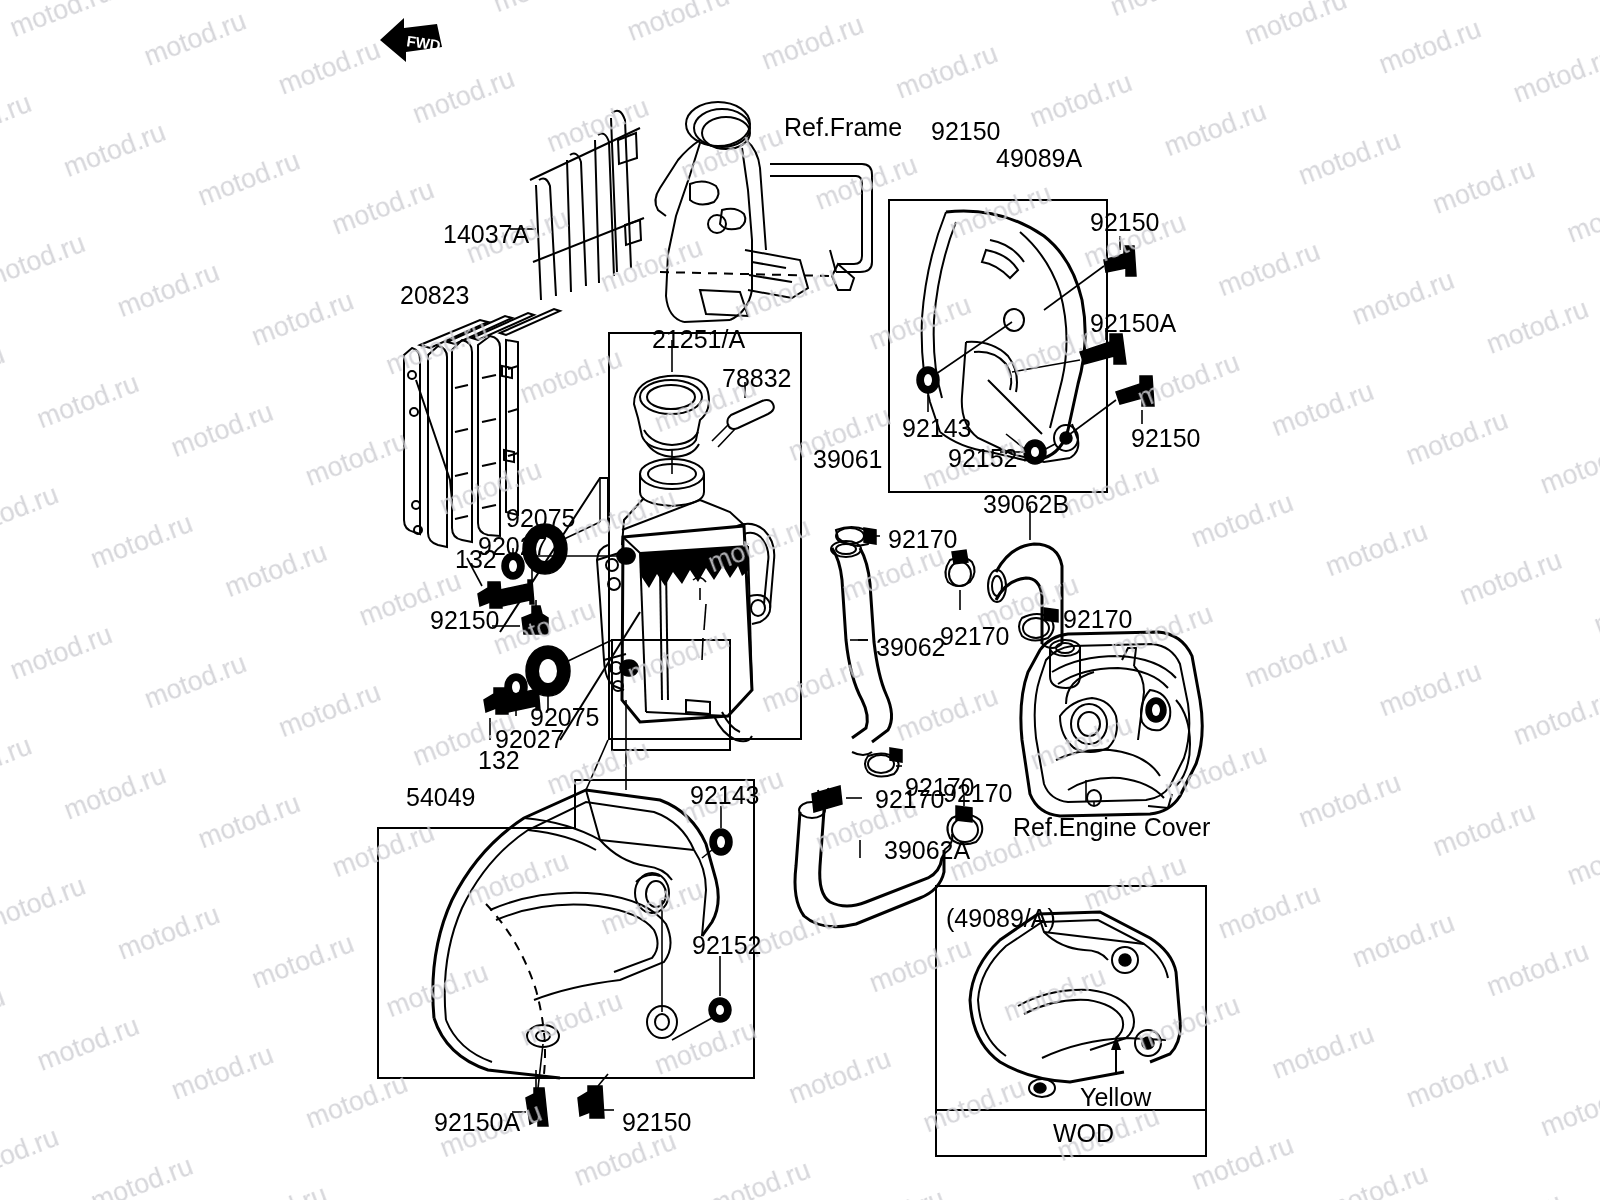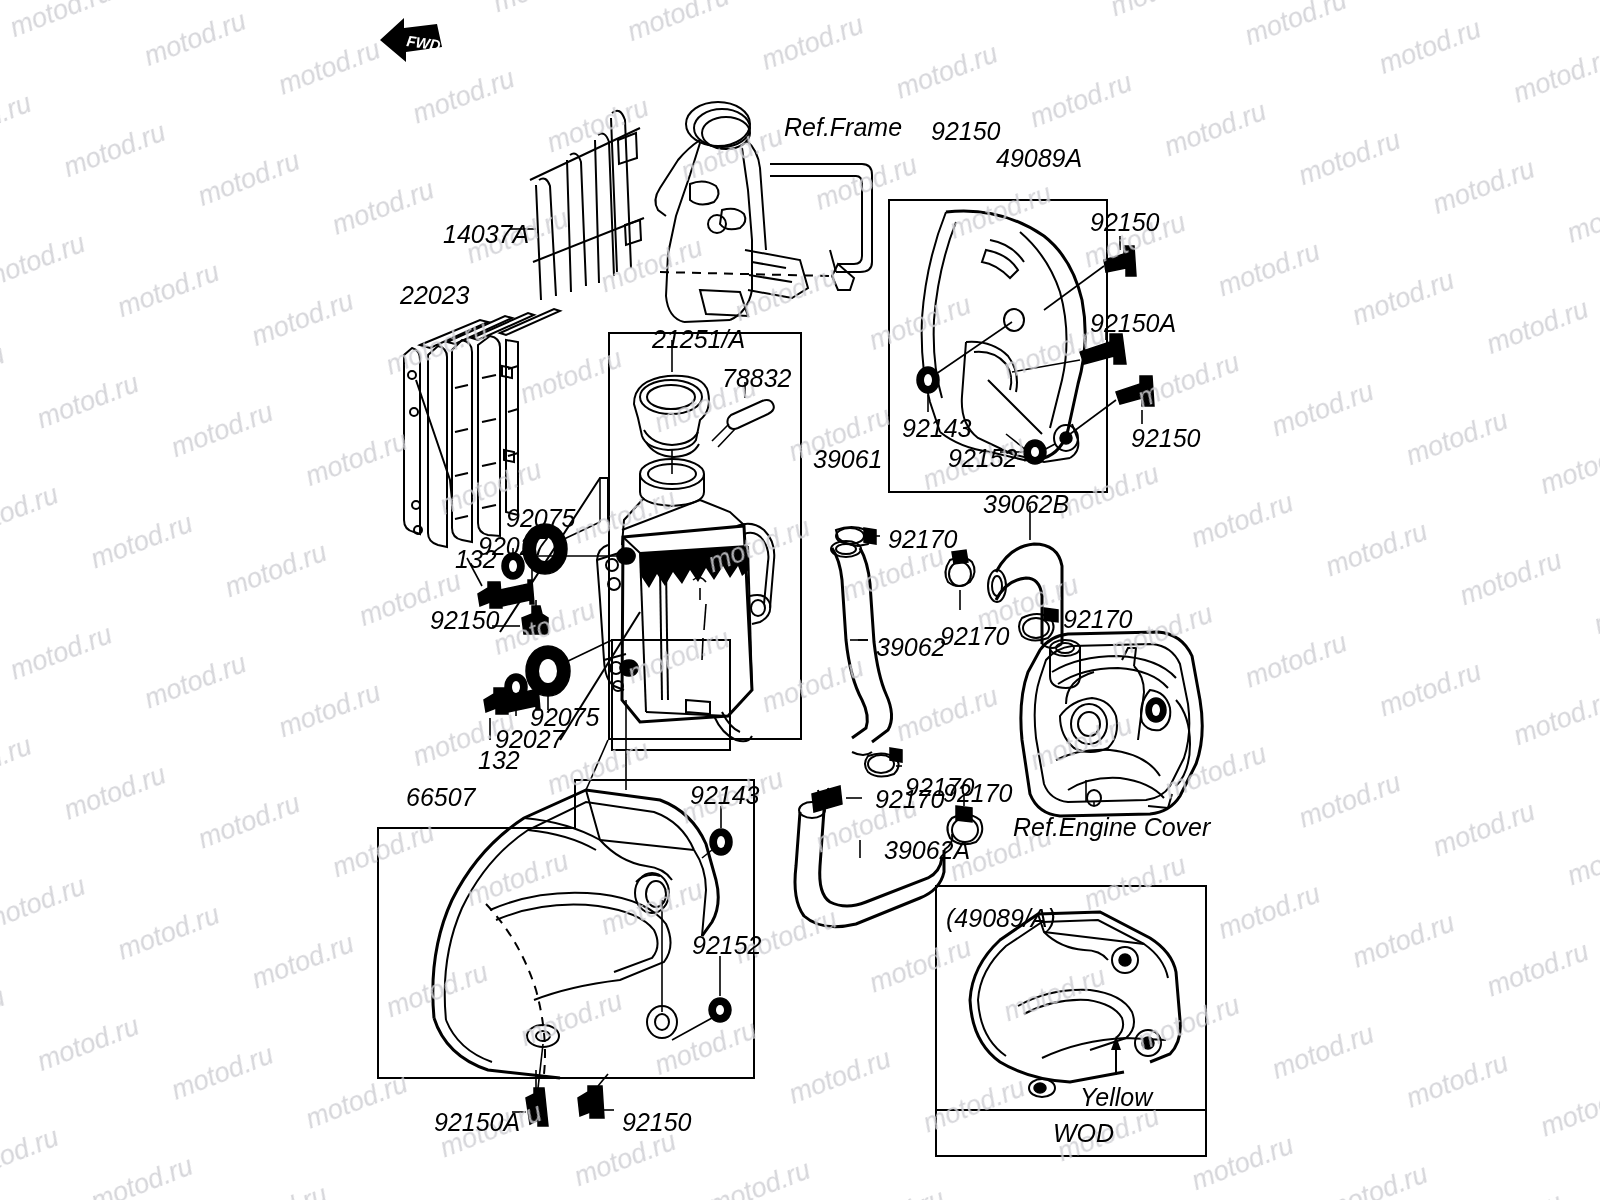--- a/index.html
+++ b/index.html
@@ -7,21 +7,20 @@
     padding: 0;
     background: #ffffff;
   }
   #page {
     position: relative;
     width: 1600px;
     height: 1200px;
     background: #ffffff;
     overflow: hidden;
     font-family: "Liberation Sans", sans-serif;
-    font-style: italic;
   }
   #watermark-layer {
     position: absolute;
     left: 0; top: 0;
     width: 1600px;
     height: 1200px;
     pointer-events: none;
     z-index: 5;
   }
   #diagram-layer {
@@ -482,42 +481,42 @@
     </defs>
     <rect x="-200" y="-200" width="2200" height="1800" fill="url(#wmpat)"></rect>
   </svg>
 
   <div id="label-layer">
     <span class="part-label" style="left:784px; top:115px;">Ref.Frame</span>
     <span class="part-label" style="left:931px; top:119px;">92150</span>
     <span class="part-label" style="left:996px; top:146px;">49089A</span>
     <span class="part-label" style="left:443px; top:215px;margin-top:7px;">14037A</span>
     <span class="part-label" style="left:1090px; top:210px;">92150</span>
-    <span class="part-label" style="left:400px; top:283px;">22023</span>
+    <span class="part-label" style="left:400px; top:283px;">20823</span>
     <span class="part-label" style="left:1090px; top:311px;">92150A</span>
     <span class="part-label" style="left:652px; top:327px;">21251/A</span>
     <span class="part-label" style="left:722px; top:366px;">78832</span>
     <span class="part-label" style="left:902px; top:416px;">92143</span>
     <span class="part-label" style="left:1131px; top:426px;">92150</span>
     <span class="part-label" style="left:813px; top:447px;">39061</span>
     <span class="part-label" style="left:948px; top:446px;">92152</span>
     <span class="part-label" style="left:983px; top:492px;">39062B</span>
     <span class="part-label" style="left:506px; top:506px;">92075</span>
     <span class="part-label" style="left:478px; top:534px;">92027</span>
     <span class="part-label" style="left:888px; top:527px;">92170</span>
     <span class="part-label" style="left:455px; top:547px;">132</span>
     <span class="part-label" style="left:1063px; top:607px;">92170</span>
     <span class="part-label" style="left:430px; top:608px;">92150</span>
     <span class="part-label" style="left:876px; top:635px;">39062</span>
     <span class="part-label" style="left:940px; top:624px;">92170</span>
     <span class="part-label" style="left:530px; top:705px;">92075</span>
     <span class="part-label" style="left:495px; top:727px;">92027</span>
     <span class="part-label" style="left:478px; top:748px;">132</span>
     <span class="part-label" style="left:905px; top:775px;">92170</span>
-    <span class="part-label" style="left:406px; top:785px;">66507</span>
+    <span class="part-label" style="left:406px; top:785px;">54049</span>
     <span class="part-label" style="left:690px; top:783px;">92143</span>
     <span class="part-label" style="left:875px; top:787px;">92170</span>
     <span class="part-label" style="left:943px; top:781px;">92170</span>
     <span class="part-label" style="left:1013px; top:815px;">Ref.Engine Cover</span>
     <span class="part-label" style="left:836px; top:838px;margin-left:48px;">39062A</span>
     <span class="part-label" style="left:946px; top:906px;">(49089/A)</span>
     <span class="part-label" style="left:692px; top:933px;">92152</span>
     <span class="part-label" style="left:1080px; top:1085px;text-align:center;">Yellow</span>
     <span class="part-label" style="left:434px; top:1110px;">92150A</span>
     <span class="part-label" style="left:622px; top:1110px;">92150</span>

